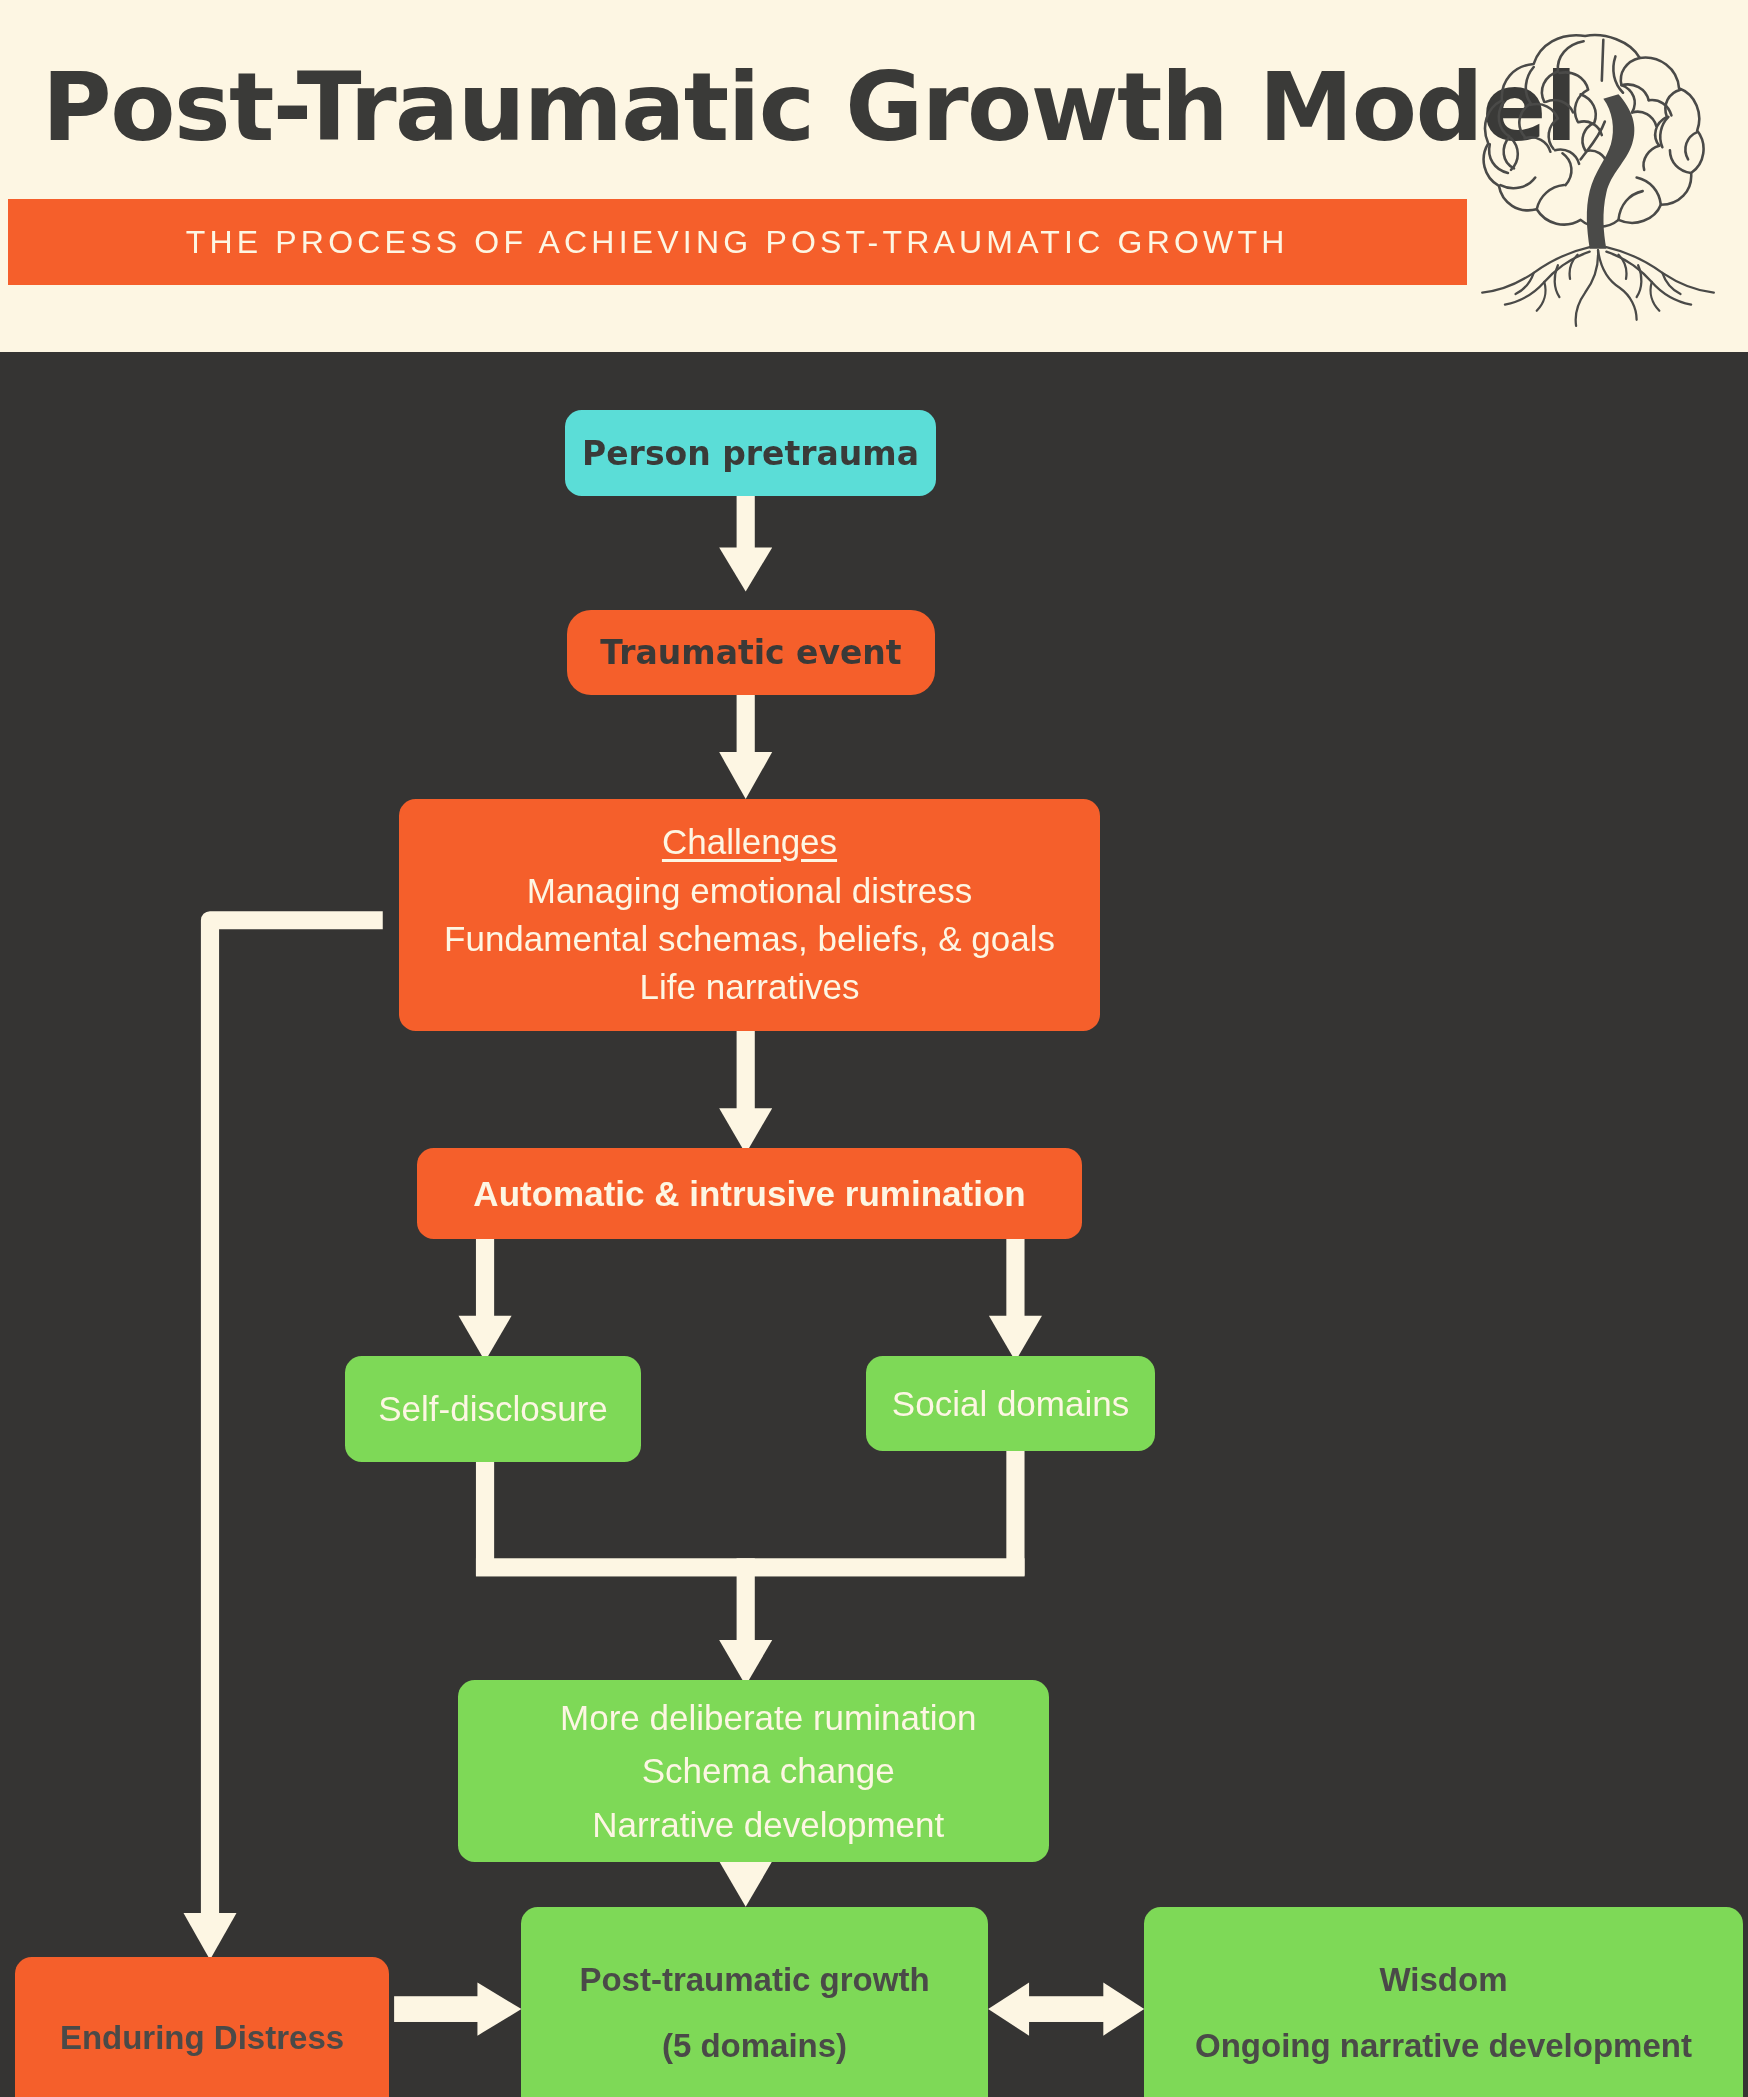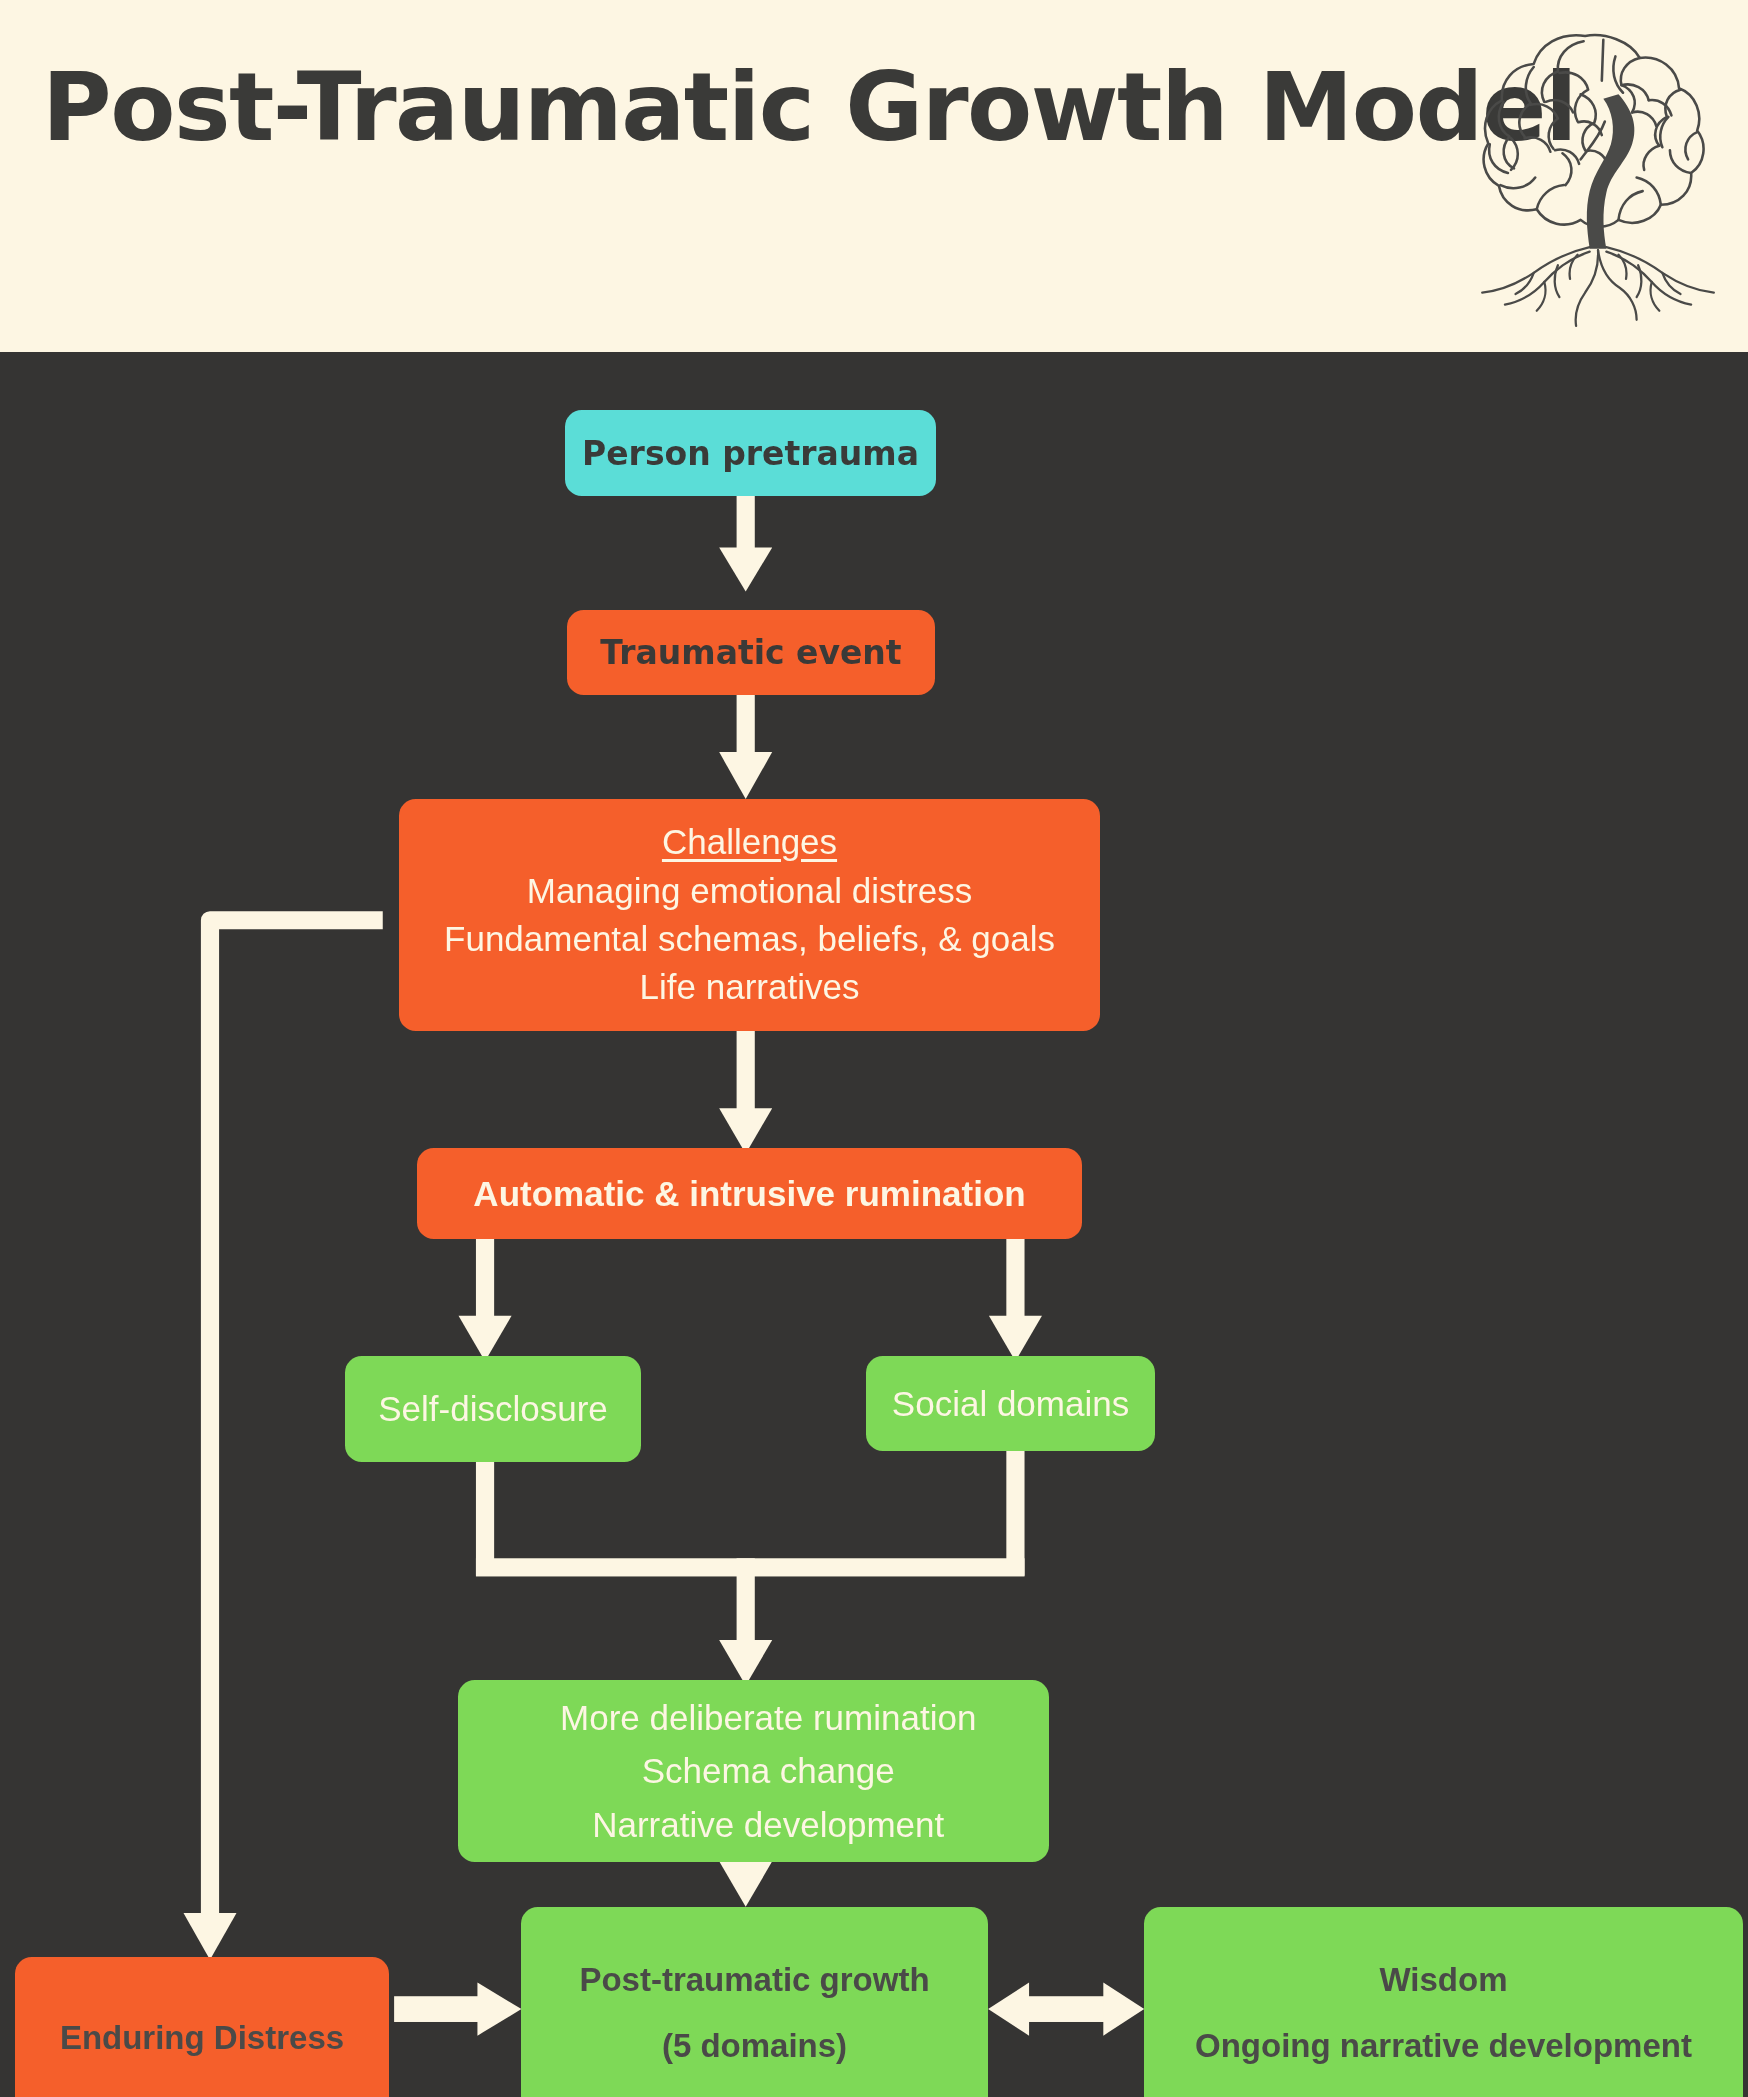--- a/index.html
+++ b/index.html
@@ -122,20 +122,23 @@
 </style>
 </head>
 <body>
 
 <div id="page">
 
   <div id="header">
 
     <div id="title">Post-Traumatic Growth Model</div>
 
+    <div id="subtitle-band">
+      <div id="subtitle-text">THE PROCESS OF ACHIEVING POST-TRAUMATIC GROWTH</div>
+    </div>
 
     <svg id="logo" viewBox="0 0 330 440" xmlns="http://www.w3.org/2000/svg">
       <g fill="none" stroke="#4A4A48" stroke-width="3.4" stroke-linecap="round" stroke-linejoin="round">
 
         <path d="M152 33 C118 28 92 45 84 70 C58 72 40 92 42 118 C22 128 14 152 24 175
                  C12 194 18 220 38 231 C42 254 64 268 88 262 C100 282 126 288 146 276
                  C160 288 182 288 196 276 C218 286 244 276 252 256 C276 256 294 238 292 214
                  C310 202 314 176 300 158 C308 136 298 110 276 102 C274 76 250 58 224 62
                  C212 40 178 28 152 33 Z"></path>
 
@@ -255,21 +258,21 @@
           <polygon points="1358,2152 1358,2222 1304,2187"></polygon>
           <polygon points="1456,2152 1456,2222 1510,2187"></polygon>
         </g>
       </g>
     </svg>
 
     <div class="node n-teal t-bold-dark" style="left:565px; top:36px; width:371px; height:86px; font-size:33px;">
       <span class="line">Person pretrauma</span>
     </div>
 
-    <div class="node n-orange t-bold-dark" style="left:567px; top:236px; width:368px; height:85px; font-size:33px;">
+    <div class="node n-orange t-bold-dark" style="left:567px; top:236px; width:368px; height:85px; font-size:33px;border-radius:24px;">
       <span class="line">Traumatic event</span>
     </div>
 
     <div class="node n-orange t-light-cream" style="left:399px; top:447px; width:701px; height:232px; font-size:35px; line-height:1.38;">
       <span class="line underline">Challenges</span>
       <span class="line">Managing emotional distress</span>
       <span class="line">Fundamental schemas, beliefs, &amp; goals</span>
       <span class="line">Life narratives</span>
     </div>
 

